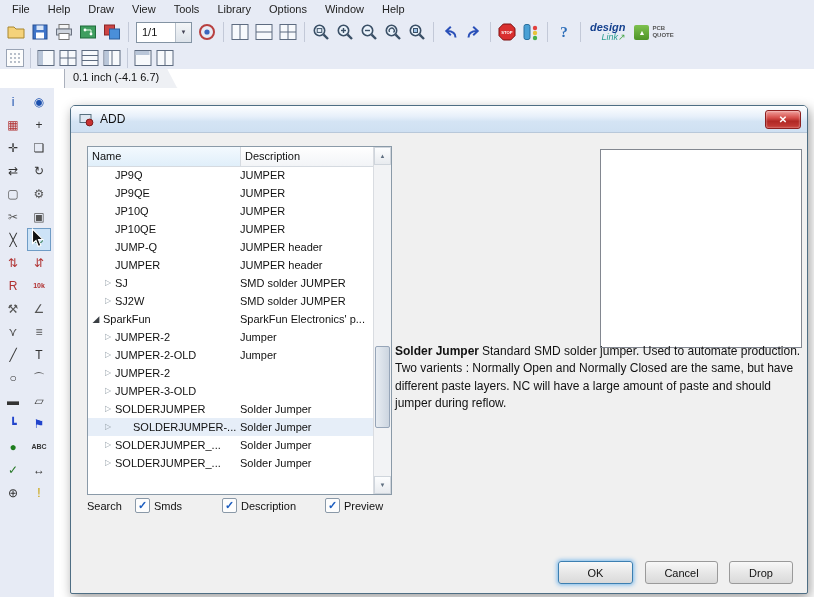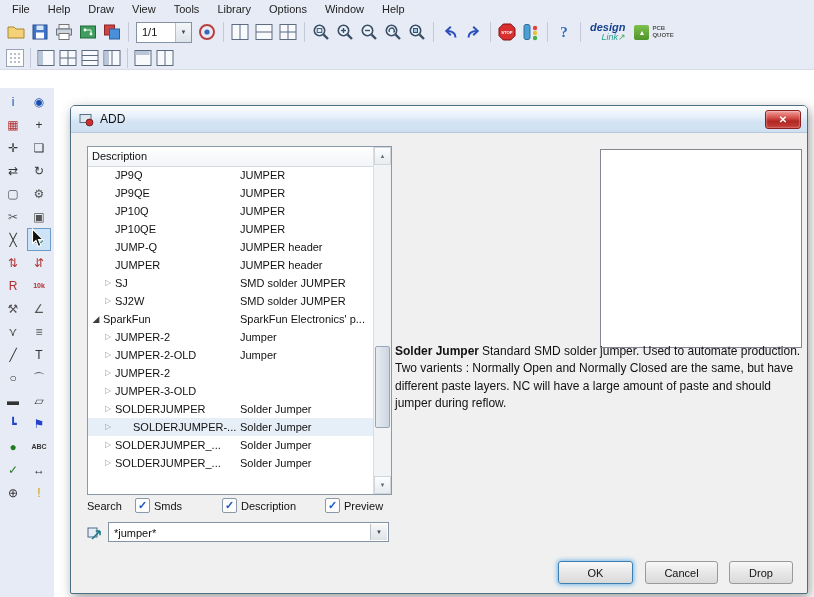--- a/index.html
+++ b/index.html
@@ -324,20 +324,25 @@
         </svg>
       </span>
       <span class="t2btn">
         <svg viewBox="0 0 20 20" width="20" height="20">
           <rect x="2" y="2.5" width="16" height="15" fill="#f7f9fc" stroke="#5d6b80"></rect>
           <line x1="10" y1="2.5" x2="10" y2="17.5" stroke="#5d6b80"></line>
         </svg>
       </span>
     </div>
 
+  <div class="coordbar">
+    <div class="coordtab">
+      <span>0.1 inch (-4.1 6.7)</span>
+    </div>
+  </div>
 
   <div class="palette">
       <div class="pal-icon">
         <span class="pglyph" style="color: rgb(26, 79, 174);">i</span>
       </div>
       <div class="pal-icon">
         <span class="pglyph" style="color: rgb(26, 79, 174);">◉</span>
       </div>
       <div class="pal-icon">
         <span class="pglyph" style="color: rgb(176, 48, 48);">▦</span>
@@ -455,20 +460,21 @@
       <span class="dtitle">ADD</span>
       <span class="close-btn">
         <span>✕</span>
       </span>
     </div>
 
     <div class="dialog-body">
 
       <div class="parts-table">
         <div class="thead">
+          <span class="th th-name">Name</span>
           <span class="th th-desc">Description</span>
         </div>
         <div class="tbody">
             <div class="trow">
               <span class="cell-name" style="left: 27px;">JP9Q</span>
               <span class="cell-desc">JUMPER</span>
             </div>
             <div class="trow">
               <span class="cell-name" style="left: 27px;">JP9QE</span>
               <span class="cell-desc">JUMPER</span>
@@ -565,34 +571,20 @@
           <label class="cb" style="left: 135px;">
             <span class="cbbox checked">✓</span>
             <span class="cblabel">Description</span>
           </label>
           <label class="cb" style="left: 238px;">
             <span class="cbbox checked">✓</span>
             <span class="cblabel">Preview</span>
           </label>
         </div>
 
-      <div class="combo-row">
-        <span class="combo-icon">
-          <svg viewBox="0 0 16 16" width="16" height="16">
-              <rect x="1" y="4" width="9" height="9" fill="#e8eef5" stroke="#4a6a8a"></rect>
-              <path d="M5 15 L13 7 M13 7 h-4.2 M13 7 v4.2" stroke="#1b7a8a" stroke-width="1.6" fill="none"></path>
-            </svg>
-        </span>
-        <div class="combo">
-          <span class="combo-val">*jumper*</span>
-          <span class="combo-arrow">
-              <span>▼</span>
-            </span>
-        </div>
-      </div>
 
       <div class="btn-row">
           <div class="btn default">OK</div>
           <div class="btn">Cancel</div>
           <div class="btn">Drop</div>
         </div>
     </div>
   </div>
 
   <svg class="cursor" width="14" height="20" viewBox="0 0 14 20">

